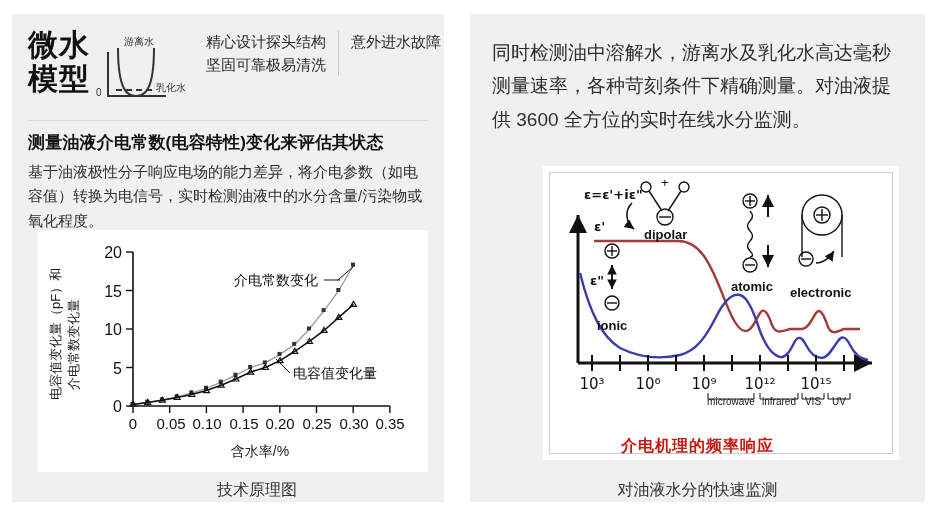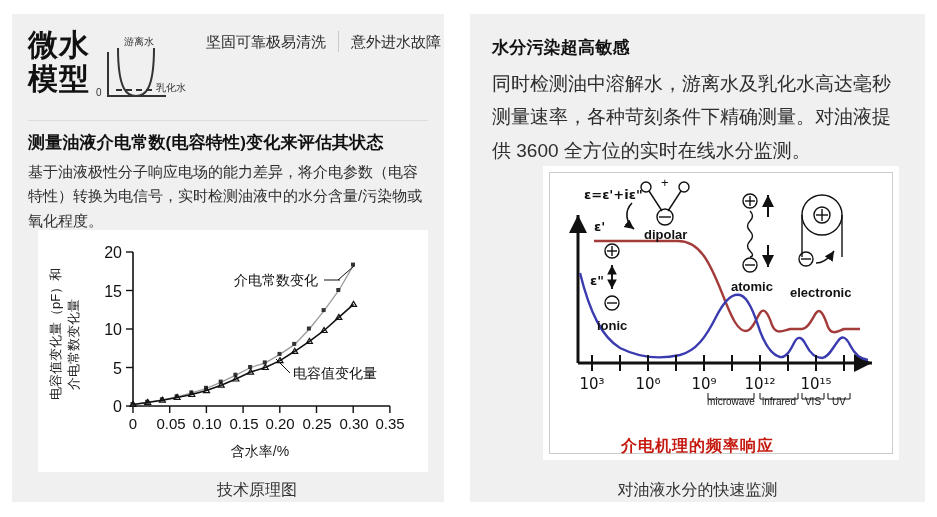--- a/index.html
+++ b/index.html
@@ -92,35 +92,36 @@
           <line x1="42" y1="56" x2="48" y2="56"></line>
           <line x1="52" y1="56" x2="58" y2="56"></line>
         </g>
         <text x="30" y="11" font-size="10" fill="#333" font-family="'Liberation Sans',sans-serif">游离水</text>
         <text x="62" y="57" font-size="10" fill="#333" font-family="'Liberation Sans',sans-serif">乳化水</text>
       </svg>
 
       <div class="hdr-right">
         <div class="hdr-cols">
           <div class="hdr-col first">
+            <div>精心设计探头结构</div>
             <div>坚固可靠极易清洗</div>
           </div>
           <div class="hdr-sep"></div>
           <div class="hdr-col">
             <div>意外进水故障</div>
           </div>
         </div>
       </div>
     </div>
 
     <div class="divider"></div>
 
     <div class="body-wrap">
       <div class="sub-title">测量油液介电常数(电容特性)变化来评估其状态</div>
-      <div class="sub-text">基于油液极性分子响应电场的能力差异，将介电参数（电容特性）转换为电信号，实时检测油液中的水分含量/污染物或氧化程度。</div>
+      <div class="sub-text">基于油液极性分子响应电场的能力差异，将介电参数（如电容值）转换为电信号，实时检测油液中的水分含量/污染物或氧化程度。</div>
     </div>
 
     <div class="figbox" id="left-figbox">
       <svg width="390" height="242" viewBox="0 0 390 242">
 
         <text transform="translate(22,170) rotate(-90)" font-size="13" fill="#222" font-family="'Liberation Sans',sans-serif">电容值变化量（pF）和</text>
         <text transform="translate(40,160) rotate(-90)" font-size="13" fill="#222" font-family="'Liberation Sans',sans-serif">介电常数变化量</text>
 
         <line x1="95" y1="22" x2="95" y2="176" stroke="#111" stroke-width="1.6"></line>
         <line x1="95" y1="176" x2="352" y2="176" stroke="#111" stroke-width="1.6"></line>
@@ -211,21 +212,20 @@
         <text x="222" y="226" font-size="14" fill="#222" text-anchor="middle" font-family="'Liberation Sans',sans-serif">含水率/%</text>
       </svg>
     </div>
 
     <div class="caption" id="left-caption">技术原理图</div>
   </div>
 
   <div class="panel" id="panel-right">
 
     <div class="rhdr">
-      <div class="rhdr-title">水分污染超高敏感</div>
       <div class="rhdr-text">同时检测油中溶解水，游离水及乳化水高达毫秒测量速率，各种苛刻条件下精确测量。对油液提供 3600 全方位的实时在线水分监测。</div>
     </div>
 
     <div class="figbox" id="right-figbox">
       <div class="inner-frame">
         <svg width="344" height="244" viewBox="0 0 344 244">
 
           <defs>
             <marker id="ah" markerWidth="8" markerHeight="8" refX="6" refY="3" orient="auto">
               <path d="M0,0 L6,3 L0,6 z" fill="#111"></path>

